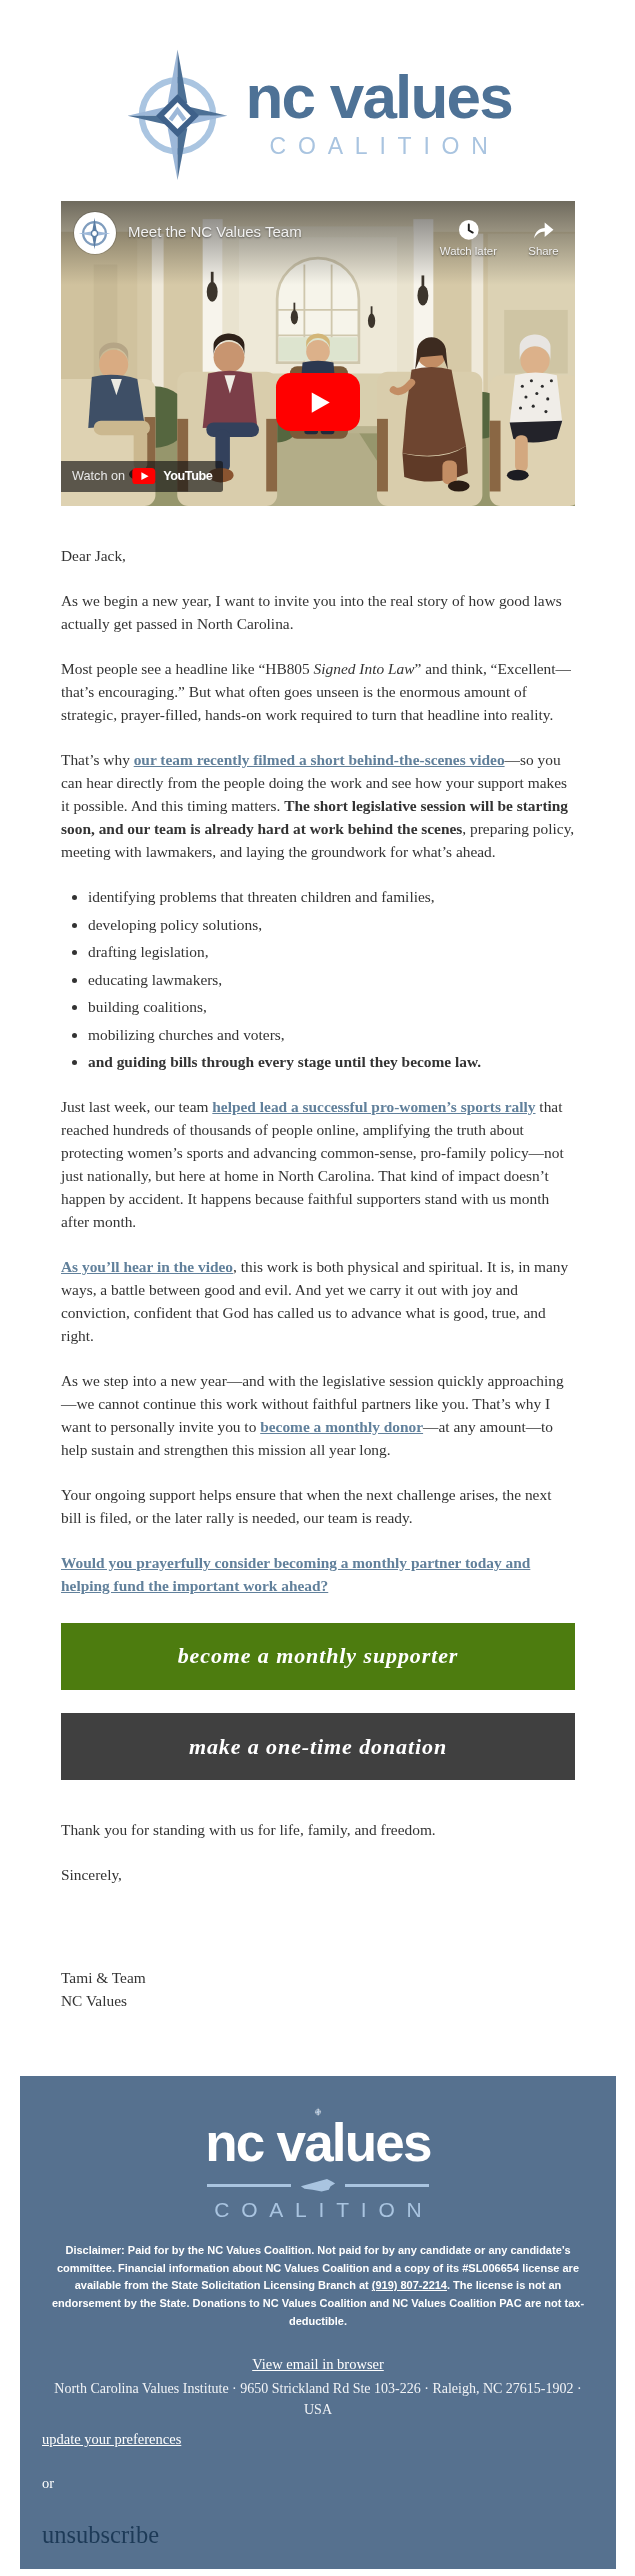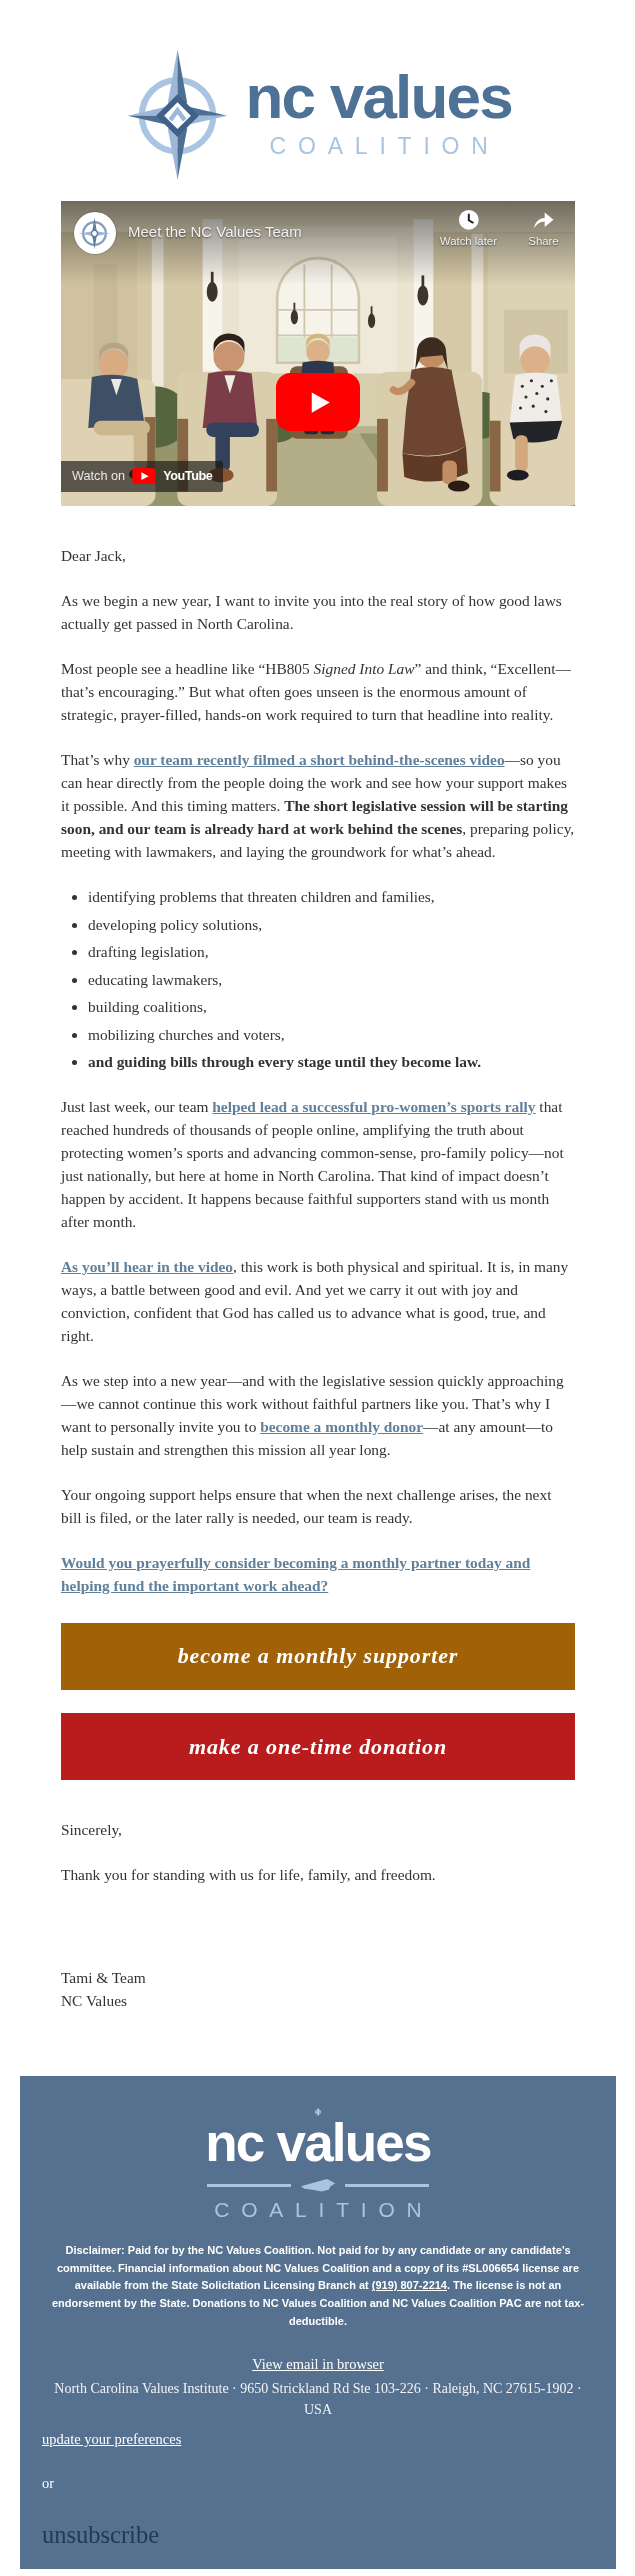--- a/index.html
+++ b/index.html
@@ -24,21 +24,21 @@
 
   
   .video { position:relative; width:514px; height:305px; margin:20px auto 0; background:#d6c9a7; overflow:hidden; cursor:pointer; }
   .scene-svg { position:absolute; inset:0; width:100%; height:100%; }
   .vid-top { position:absolute; top:0; left:0; right:0; height:84px;
     background:linear-gradient(rgba(15,15,15,.55), rgba(15,15,15,0)); }
   .avatar { position:absolute; top:11px; left:12.7px; width:42px; height:42px; border-radius:50%;
     background:#fff; display:flex; align-items:center; justify-content:center; cursor:pointer; box-shadow:0 0 0 0.9px rgba(0,0,0,.15); }
   .vid-title { position:absolute; top:22px; left:67px; font-family:"Liberation Sans", sans-serif;
     font-size:15px; color:#f1f1f1; text-shadow:0 0.9px 1.8px rgba(0,0,0,.5); cursor:pointer; }
-  .vid-action { position:absolute; top:7px; display:flex; flex-direction:column; align-items:center; gap:3.6px;
+  .vid-action { position:absolute; top:17px; display:flex; flex-direction:column; align-items:center; gap:3.6px;
     color:#f1f1f1; font-family:"Liberation Sans", sans-serif; font-size:11.4px; cursor:pointer;
     text-shadow:0 0.9px 1.8px rgba(0,0,0,.6); }
   .watch-later { right:78px; } .share-act { right:16.3px; }
   .play-btn { position:absolute; left:50%; top:66%; transform:translate(-50%,-50%); width:84px; height:58px;
     background:#ff0000; border:none; border-radius:14.5px; display:flex; align-items:center; justify-content:center; cursor:pointer; }
   .watch-on { position:absolute; left:0; bottom:14.5px; height:31px; padding:0 11px 0 11px;
     background:rgba(20,20,20,.65); border-radius:0 2.7px 2.7px 0; display:flex; align-items:center; gap:7.3px;
     color:#e8e8e8; font-family:"Liberation Sans", sans-serif; font-size:12.7px; cursor:pointer; }
   .yt-word { font-weight:bold; color:#fff; letter-spacing:-0.5px; }
 
@@ -48,22 +48,22 @@
   .email-body ul { margin:0 0 22px 27px; }
   .email-body li { margin-bottom:4.5px; }
   .seg-b { font-weight:bold; }
   .seg-i { font-style:italic; }
   .seg-link { font-weight:bold; color:#61809b; text-decoration:underline; cursor:pointer; }
 
   
   .cta { display:flex; width:514px; margin:3.6px auto 0; height:67px; align-items:center; justify-content:center;
     border:none; cursor:pointer; font-family:"Liberation Serif", serif; font-style:italic; font-weight:bold;
     font-size:22px; color:#ffffff; letter-spacing:0.9px; }
-  .cta-dark { background:#a16207;text-align:right; }
-  .cta-light { background:#b91c1c; margin-top:23.6px; }
+  .cta-dark { background:#4d7c0f;text-align:right; }
+  .cta-light { background:#404040; margin-top:23.6px; }
 
   
   .closing { margin-top:38px; font-size:15.4px; line-height:23px; }
   .closing .gap-big { height:58px; }
   .closing p { margin-bottom:22px; }
   .sig { margin-bottom:0 !important; }
 
   
   .spacer { flex:1; }
   .footer { width:596px; margin:0 auto 7.3px; background:#56718f; height:493px;
@@ -286,22 +286,22 @@
     <p><a class="seg-link">As you’ll hear in the video</a><span>, this work is both physical and spiritual. It is, in many ways, a battle between good and evil. And yet we carry it out with joy and conviction, confident that God has called us to advance what is good, true, and right.</span></p>
     <p><span>As we step into a new year—and with the legislative session quickly approaching—we cannot continue this work without faithful partners like you. That’s why I want to personally invite you to </span><a class="seg-link">become a monthly donor</a><span>—at any amount—to help sustain and strengthen this mission all year long.</span></p>
     <p><span>Your ongoing support helps ensure that when the next challenge arises, the next bill is filed, or the later rally is needed, our team is ready.</span></p>
     <p><a class="seg-link">Would you prayerfully consider becoming a monthly partner today and helping fund the important work ahead?</a></p>
   </div>
 
 <a class="cta cta-dark">become a monthly supporter</a>
 <a class="cta cta-light">make a one-time donation</a>
 
 <div class="content closing">
+  <p>Thank you for standing with us for life, family, and freedom.</p>
   <p>Sincerely,</p>
-  <p>Thank you for standing with us for life, family, and freedom.</p>
   <div class="gap-big"></div>
   <p class="sig">Tami &amp; Team</p>
   <p class="sig">NC Values</p>
 </div>
 
 <div class="spacer"></div>
 
 <div class="footer">
   <svg class="compass-ft" viewBox="0 0 120 150">
     <circle class="ringstroke" cx="60" cy="78" r="40"></circle>

